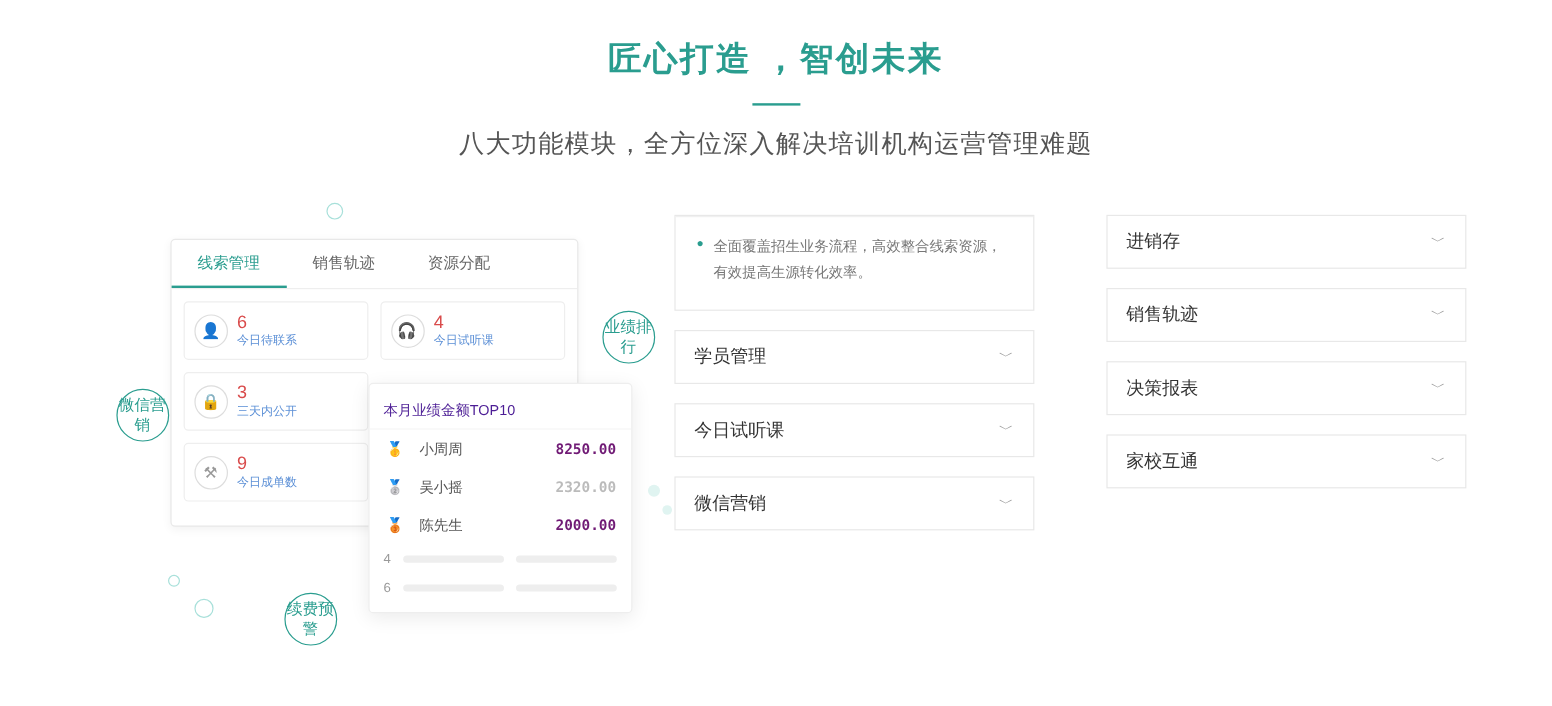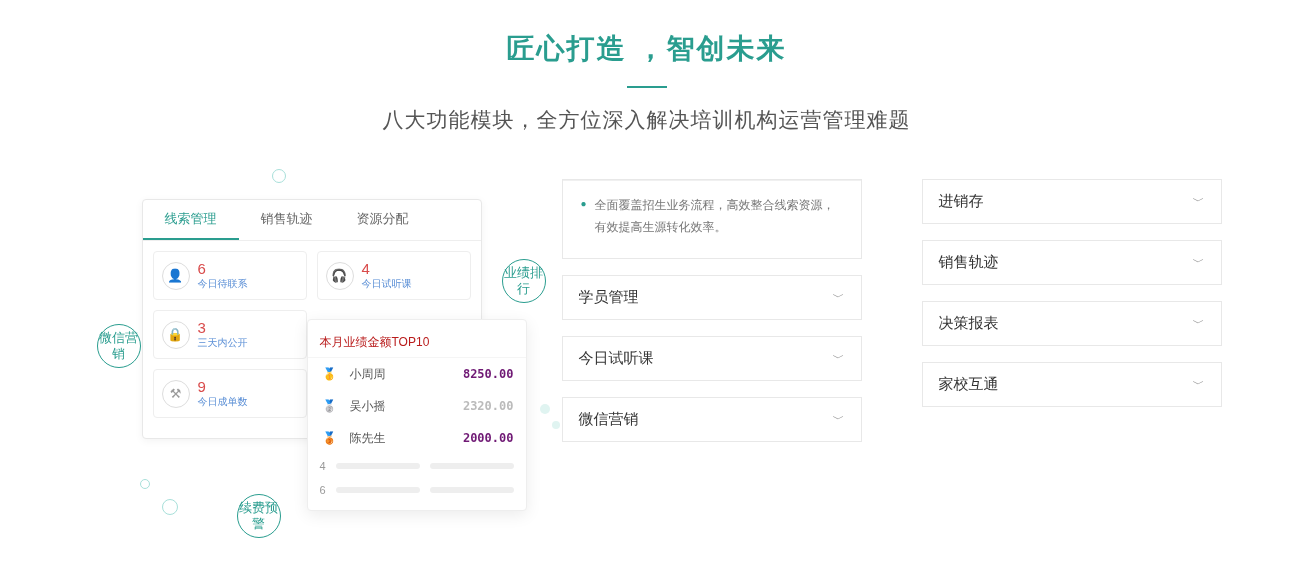--- a/index.html
+++ b/index.html
@@ -16,21 +16,21 @@
 .tabs { display: flex; border-bottom: 1px solid #eee; font-size: 13px; }
 .tab { padding: 10px 22px; color: #666; cursor: pointer; }
 .tab.active { color: #2a9d8f; border-bottom: 2px solid #2a9d8f; }
 .stats { padding: 10px; display: grid; grid-template-columns: 1fr 1fr; gap: 10px; }
 .stat-box { border: 1px solid #eee; border-radius: 4px; padding: 8px; display: flex; align-items: center; gap: 8px; position: relative; }
 .stat-icon { width: 28px; height: 28px; border-radius: 50%; border: 1px solid #ddd; display: flex; align-items: center; justify-content: center; color: #999; font-size: 13px; }
 .stat-txt { font-size: 11px; }
 .stat-num { color: #d94b4b; font-size: 15px; }
 .stat-lbl { color: #5b8fd6; font-size: 10px; }
 .top10 { position: absolute; left: 235px; top: 140px; width: 220px; background: #fff; border: 1px solid #eee; border-radius: 4px; box-shadow: 0 4px 16px rgba(0,0,0,0.08); padding: 8px 0; }
-.top10-title { font-size: 12px; color: #b91c1c; padding: 6px 12px; border-bottom: 1px solid #f5f5f5; }
+.top10-title { font-size: 12px; color: #4c1d95; padding: 6px 12px; border-bottom: 1px solid #f5f5f5; }
 .top-row { display: flex; align-items: center; padding: 6px 12px; font-size: 12px; gap: 10px; }
 .medal { width: 20px; height: 20px; display: flex; align-items: center; justify-content: center; }
 .medal.g { color: #f0a020; } .medal.s { color: #aaa; } .medal.b { color: #cd7f32; }
 .top-name { flex: 1; color: #555; }
 .top-val { color: #701a75; font-weight: bold; font-family: monospace; }
 .top-val.grey { color: #bbb; }
 .bar-row { display: flex; align-items: center; padding: 6px 12px; gap: 10px; font-size: 11px; color: #999; }
 .bar { flex: 1; height: 6px; background: #eee; border-radius: 3px; }
 .bubble { position: absolute; border: 1px solid #2a9d8f; border-radius: 50%; display: flex; align-items: center; justify-content: center; color: #2a9d8f; font-size: 13px; text-align: center; line-height: 1.2; background: #fff; }
 .bubble.b1 { left: 25px; top: 145px; width: 44px; height: 44px; }

